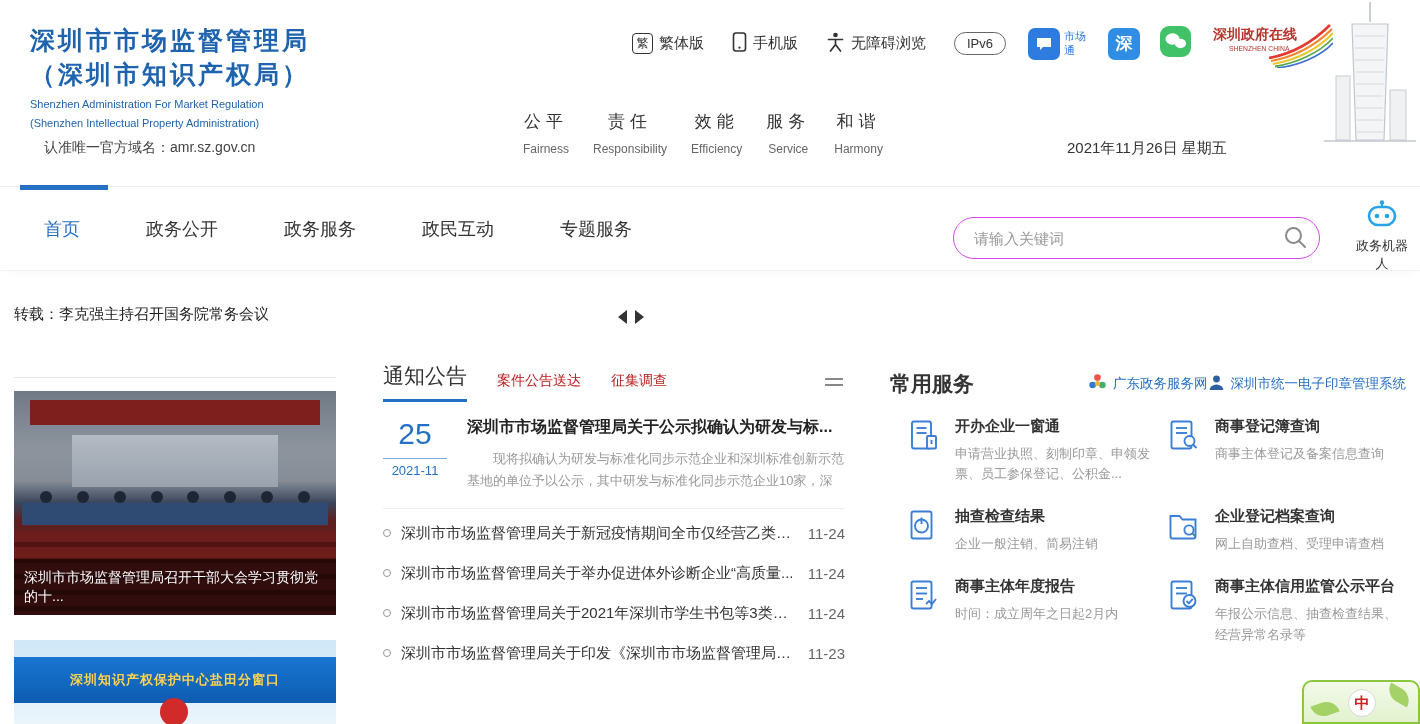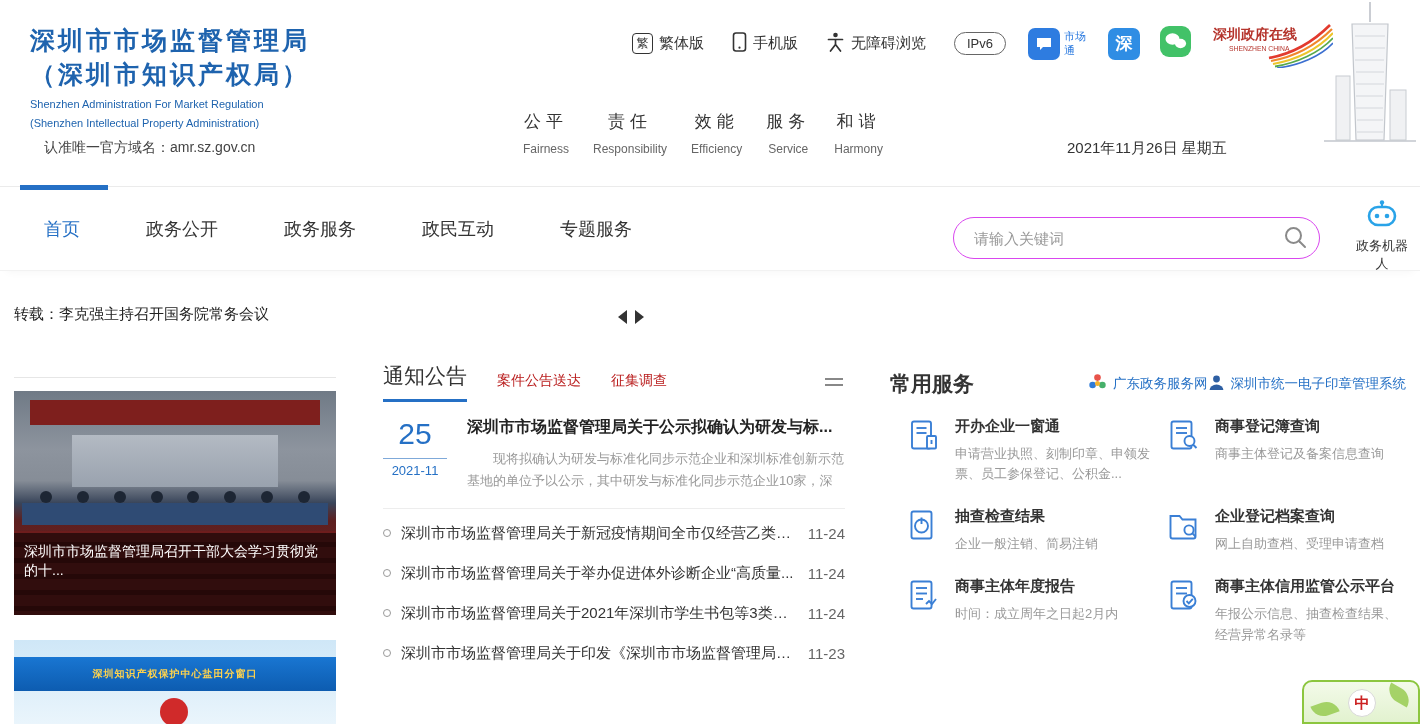--- a/index.html
+++ b/index.html
@@ -57,23 +57,23 @@
   .carousel { position:absolute; left:14px; top:376px; width:322px; height:348px; }
   .photo1 { position:absolute; left:0; top:15px; width:322px; height:224px; overflow:hidden; cursor:pointer;
     background:linear-gradient(180deg,#707a86 0%,#8d949e 26%,#868d97 40%,#39455a 50%,#5d1f1f 58%,#6f2222 78%,#451414 100%); }
   .p1-banner { position:absolute; top:9px; left:16px; right:16px; height:25px; background:#7e1f1d; }
   .p1-screen { position:absolute; top:44px; left:58px; width:206px; height:52px; background:linear-gradient(#b3bac3,#99a2ae); }
   .p1-heads { position:absolute; top:100px; left:14px; right:14px; display:flex; justify-content:space-around; }
   .p1-heads span { width:12px; height:12px; border-radius:50%; background:#1d2634; }
   .p1-table { position:absolute; top:112px; left:8px; right:8px; height:22px; background:#2f4b74; }
   .p1-seats { position:absolute; top:140px; left:0; right:0; bottom:0;
     background:repeating-linear-gradient(180deg,#6e1d1d 0 11px,#521313 11px 16px); }
-  .p1-cap { position:absolute; left:0; right:0; bottom:0; background:rgba(0,0,0,.55); color:#fff; font-size:14px; padding:9px 10px 34px; line-height:1.4; }
+  .p1-cap { position:absolute; left:0; right:0; bottom:0; background:rgba(0,0,0,.55); color:#fff; font-size:14px; padding:9px 10px 8px; line-height:1.4; }
   .photo2 { position:absolute; left:0; top:264px; width:322px; height:84px; background:linear-gradient(#cfe7f7,#eaf5fc); overflow:hidden; cursor:pointer; }
-  .p2-banner { position:absolute; top:17px; left:0; right:0; height:34px; background:linear-gradient(#1976d2,#0d5cb0); color:#ffd34d; font-size:10px; font-weight:bold; display:flex; align-items:center; justify-content:center; letter-spacing:1px; white-space:nowrap; }
+  .p2-banner { position:absolute; top:17px; left:0; right:0; height:46px; background:linear-gradient(#1976d2,#0d5cb0); color:#ffd34d; font-size:13px; font-weight:bold; display:flex; align-items:center; justify-content:center; letter-spacing:1px; white-space:nowrap; }
   .p2-ribbon { position:absolute; top:58px; left:146px; width:28px; height:28px; background:#d02a2a; border-radius:50%; }
 
   
   .notices { position:absolute; left:383px; top:366px; width:462px; }
   .notices-header { position:relative; display:flex; align-items:flex-end; height:36px; }
   .notices-title { font-size:21px; font-weight:normal; color:#333; padding-bottom:9px; border-bottom:3px solid #2570c5; cursor:pointer; }
   .n-tab { font-size:14px; color:#b91c1c; margin-left:30px; padding-bottom:12px; cursor:pointer; }
   .more-icon { position:absolute; right:2px; bottom:12px; width:18px; cursor:pointer; }
   .more-icon i { display:block; height:2px; background:#888; margin:4px 0; }
   .featured { display:flex; margin-top:15px; cursor:pointer; }

